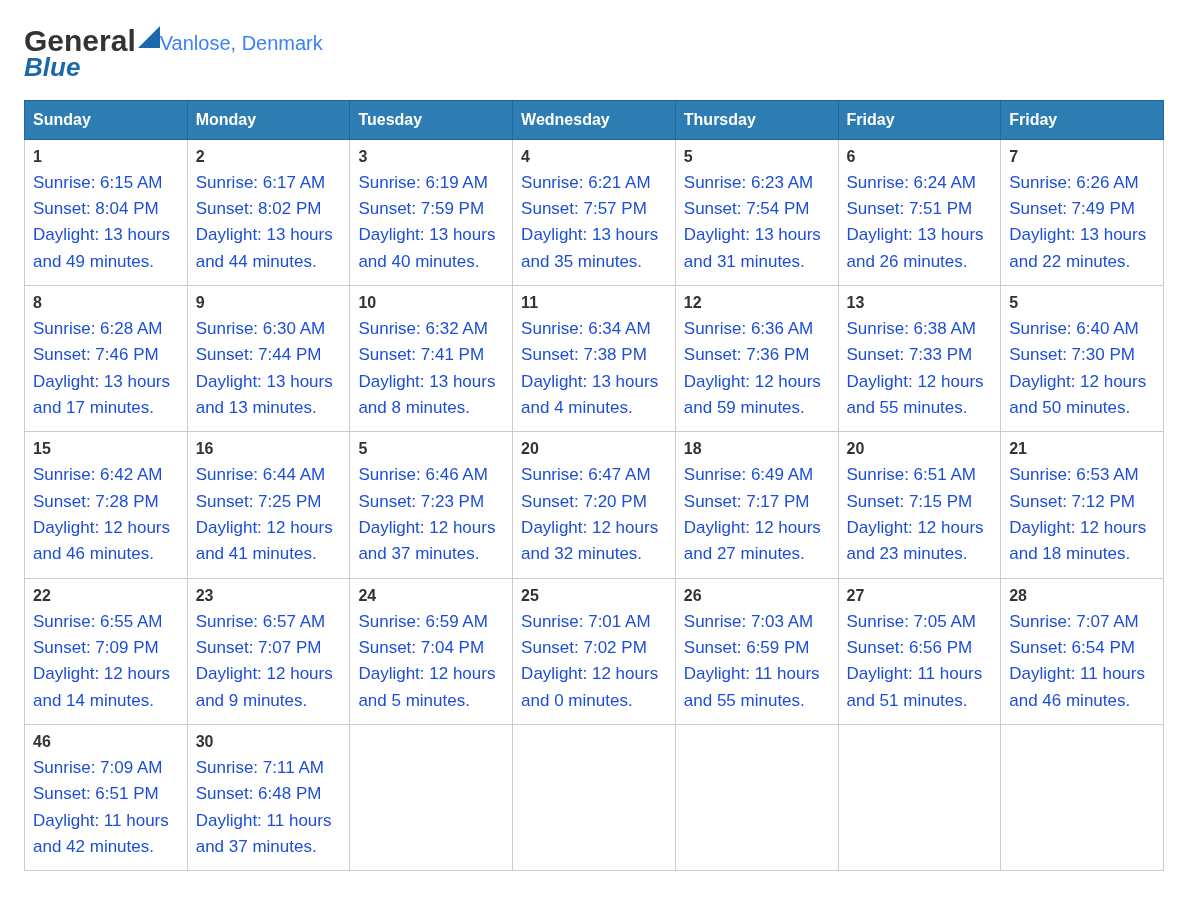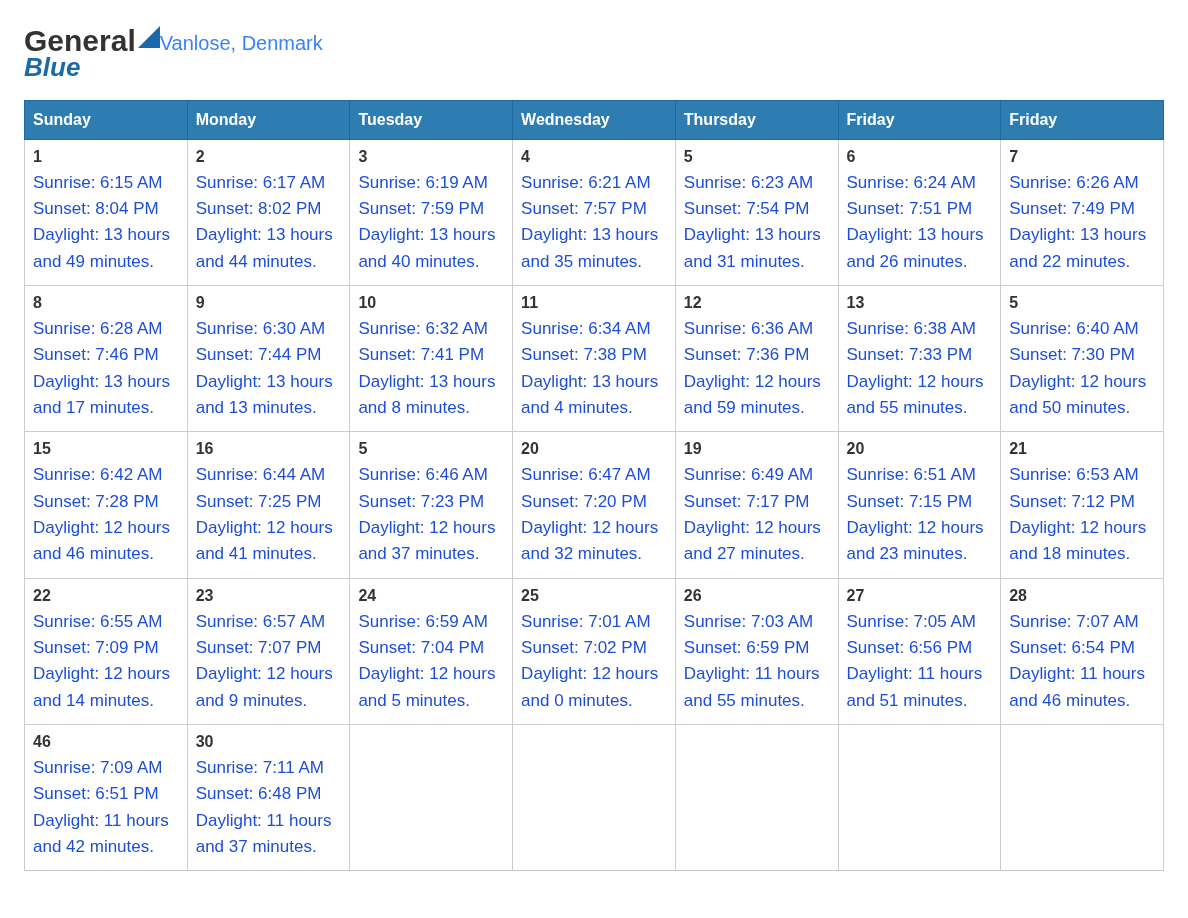--- a/index.html
+++ b/index.html
@@ -195,21 +195,21 @@
         </td>
         <td>
           <span class="day-number">5</span>
           <div class="day-info">Sunrise: 6:46 AM<br>Sunset: 7:23 PM<br>Daylight: 12 hours and 37 minutes.</div>
         </td>
         <td>
           <span class="day-number">20</span>
           <div class="day-info">Sunrise: 6:47 AM<br>Sunset: 7:20 PM<br>Daylight: 12 hours and 32 minutes.</div>
         </td>
         <td>
-          <span class="day-number">19</span>
+          <span class="day-number">18</span>
           <div class="day-info">Sunrise: 6:49 AM<br>Sunset: 7:17 PM<br>Daylight: 12 hours and 27 minutes.</div>
         </td>
         <td>
           <span class="day-number">20</span>
           <div class="day-info">Sunrise: 6:51 AM<br>Sunset: 7:15 PM<br>Daylight: 12 hours and 23 minutes.</div>
         </td>
         <td>
           <span class="day-number">21</span>
           <div class="day-info">Sunrise: 6:53 AM<br>Sunset: 7:12 PM<br>Daylight: 12 hours and 18 minutes.</div>
         </td>

